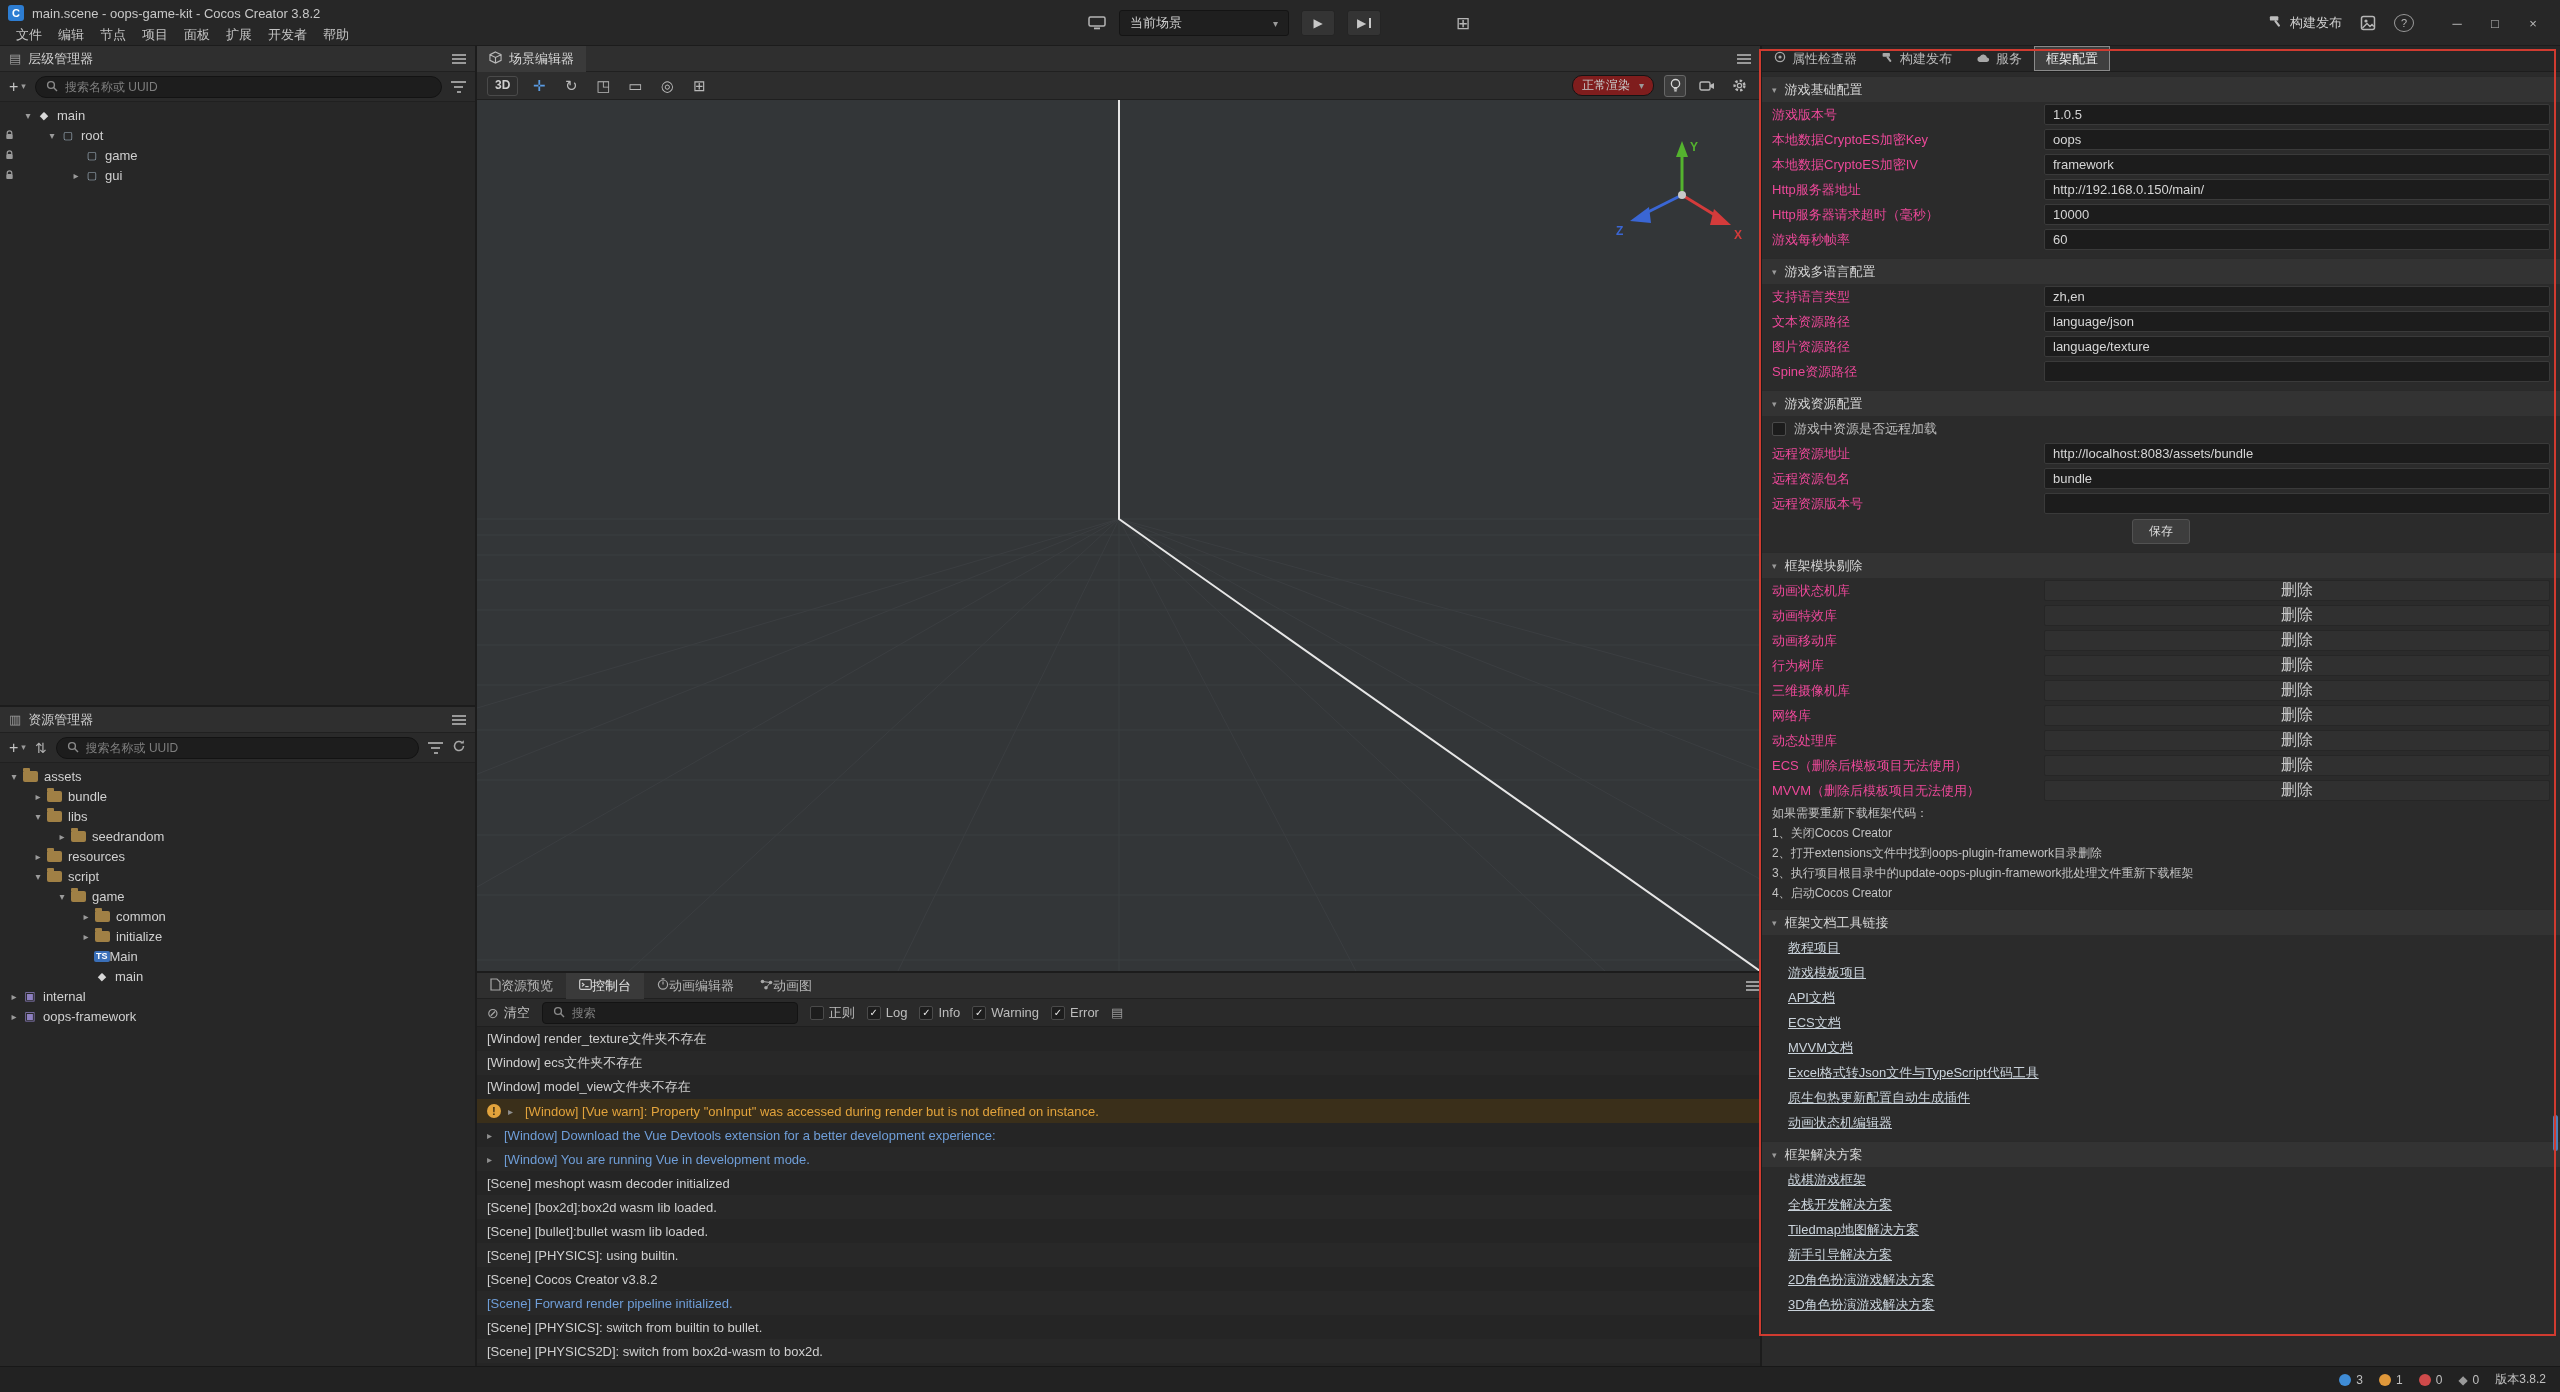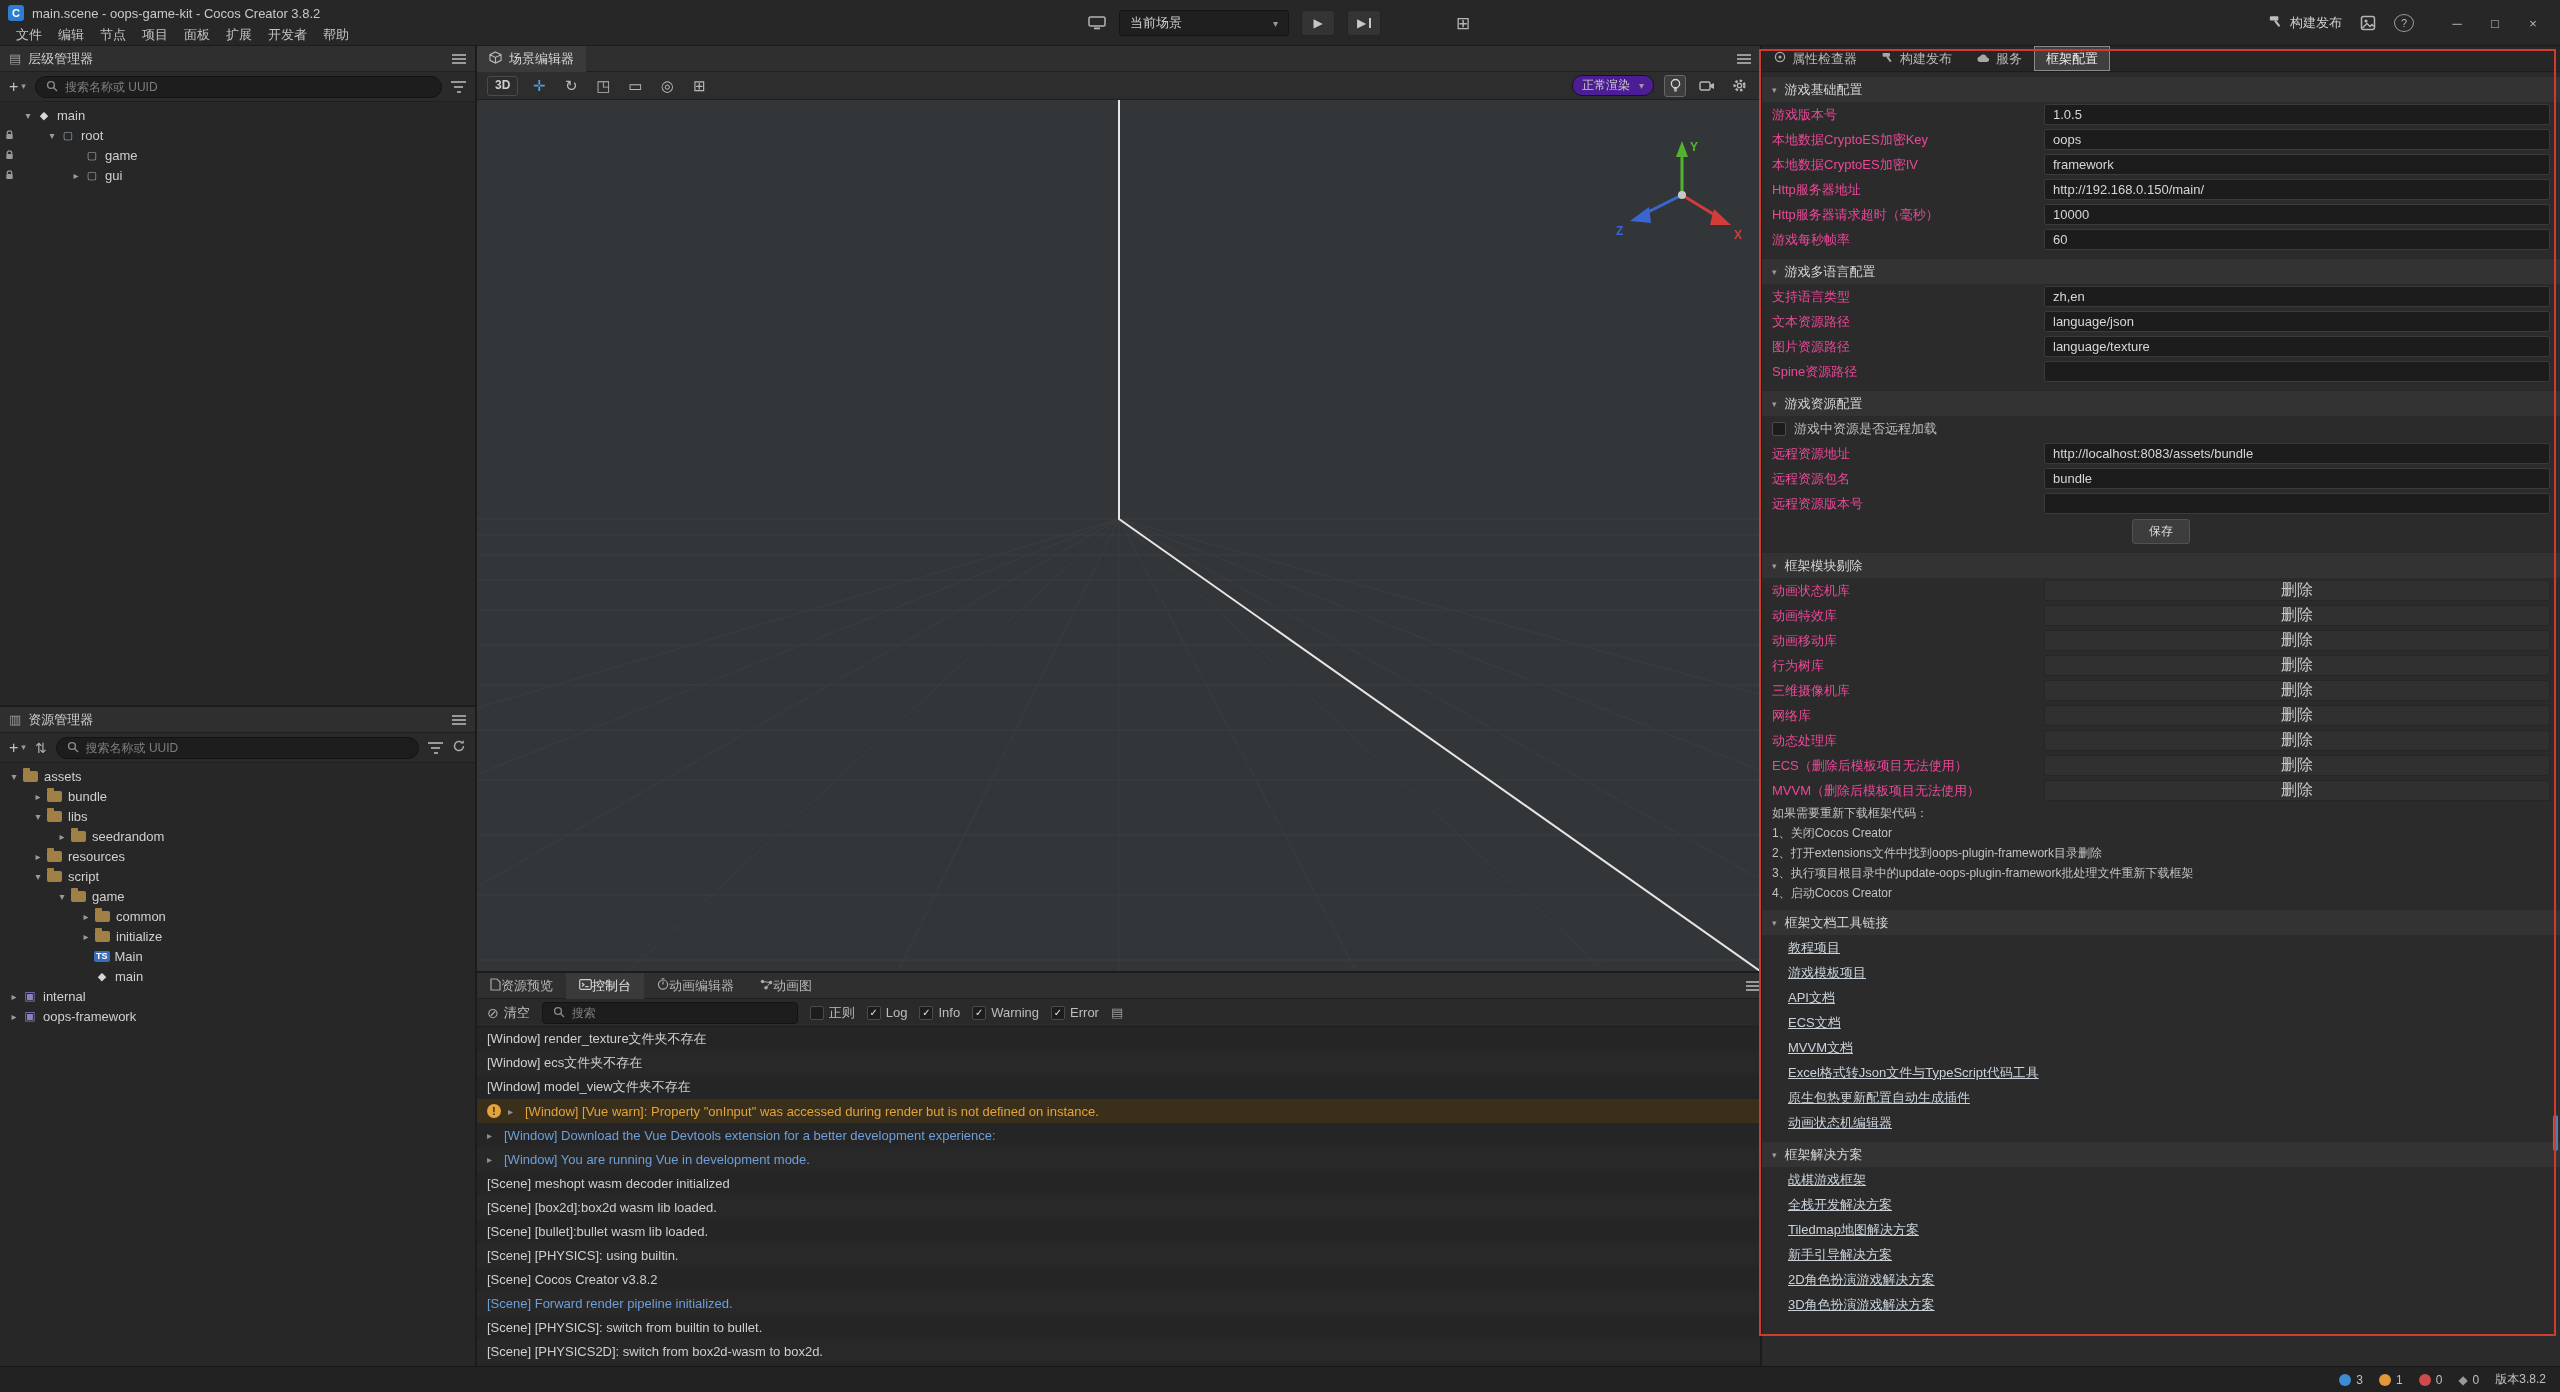--- a/index.html
+++ b/index.html
@@ -60,31 +60,31 @@
   
   .tree{flex:1;overflow:hidden;padding-top:3px;position:relative;}
   .tree-row{position:relative;height:20px;display:flex;align-items:center;font-size:13px;color:#d0d0d0;}
   .arrow{width:16px;color:#9b9b9b;font-size:10px;text-align:center;flex:none;}
   .tg{width:16px;text-align:center;margin-right:5px;flex:none;font-size:11px;}
   .ic-node{color:#9fb0bd;}
   .ic-scene{color:#d8d8d8;}
   .ic-db{color:#8d7fc0;font-size:12px;}
   .ic-folder{width:15px;height:11px;background:#a08045;border-radius:1px 2px 2px 2px;position:relative;margin:0 6px 0 1px;flex:none;}
   .ic-folder::before{content:"";position:absolute;top:-3px;left:0;width:7px;height:3px;background:#a08045;border-radius:1px 1px 0 0;}
-  .ic-ts{background:#3a6fb8;color:#fff;font-size:9px;font-weight:bold;padding:1px 2px;border-radius:2px;margin-right:5px;flex:none;line-height:1;}
+  .ic-ts{background:#3a6fb8;color:#fff;font-size:9px;font-weight:bold;padding:1px 2px;border-radius:2px;flex:none;line-height:1;}
   .lock{position:absolute;left:4px;top:4px;}
 
   
   .ptab{display:flex;align-items:center;gap:7px;height:26px;padding:0 12px;font-size:13px;color:#d5d5d5;background:#3a3a3a;}
   .scene-toolbar{height:28px;display:flex;align-items:center;gap:10px;padding:0 10px;background:#2d2d2d;border-bottom:1px solid #1f1f1f;flex:none;}
   .tool{color:#b8b8b8;font-size:15px;display:inline-flex;align-items:center;justify-content:center;min-width:22px;height:22px;border-radius:3px;}
   .mode3d{font-size:12px;font-weight:bold;color:#cfcfcf;border:1px solid #4a4a4a;border-radius:3px;padding:1px 7px;height:20px;}
   .active-tool{color:#5a9be2;}
   .tool.boxed{background:#3d3d3d;border:1px solid #676767;}
-  .render-select{height:21px;background:#4c1d95;border:1px solid #141414;border-radius:10px;display:flex;align-items:center;gap:9px;padding:0 9px;font-size:12px;color:#c8c8c8;}
+  .render-select{height:21px;background:#7f1d1d;border:1px solid #141414;border-radius:10px;display:flex;align-items:center;gap:9px;padding:0 9px;font-size:12px;color:#c8c8c8;}
   .viewport{flex:1;position:relative;background:#333638;overflow:hidden;}
 
   
   .console-tabs{padding:0;gap:0;}
   .ctab{display:flex;align-items:center;height:26px;padding:0 13px;font-size:13px;color:#b5b5b5;}
   .ctab.active{background:#3a3a3a;color:#e8e8e8;}
   .console-toolbar{height:28px;display:flex;align-items:center;gap:12px;padding:0 10px;background:#2a2a2a;border-bottom:1px solid #1f1f1f;flex:none;}
   .clear{display:flex;align-items:center;gap:5px;font-size:13px;color:#c0c0c0;}
   .clear-ic{font-size:14px;color:#a8a8a8;}
   .csearch{flex:none;width:256px;border-radius:4px;justify-content:flex-end;}

